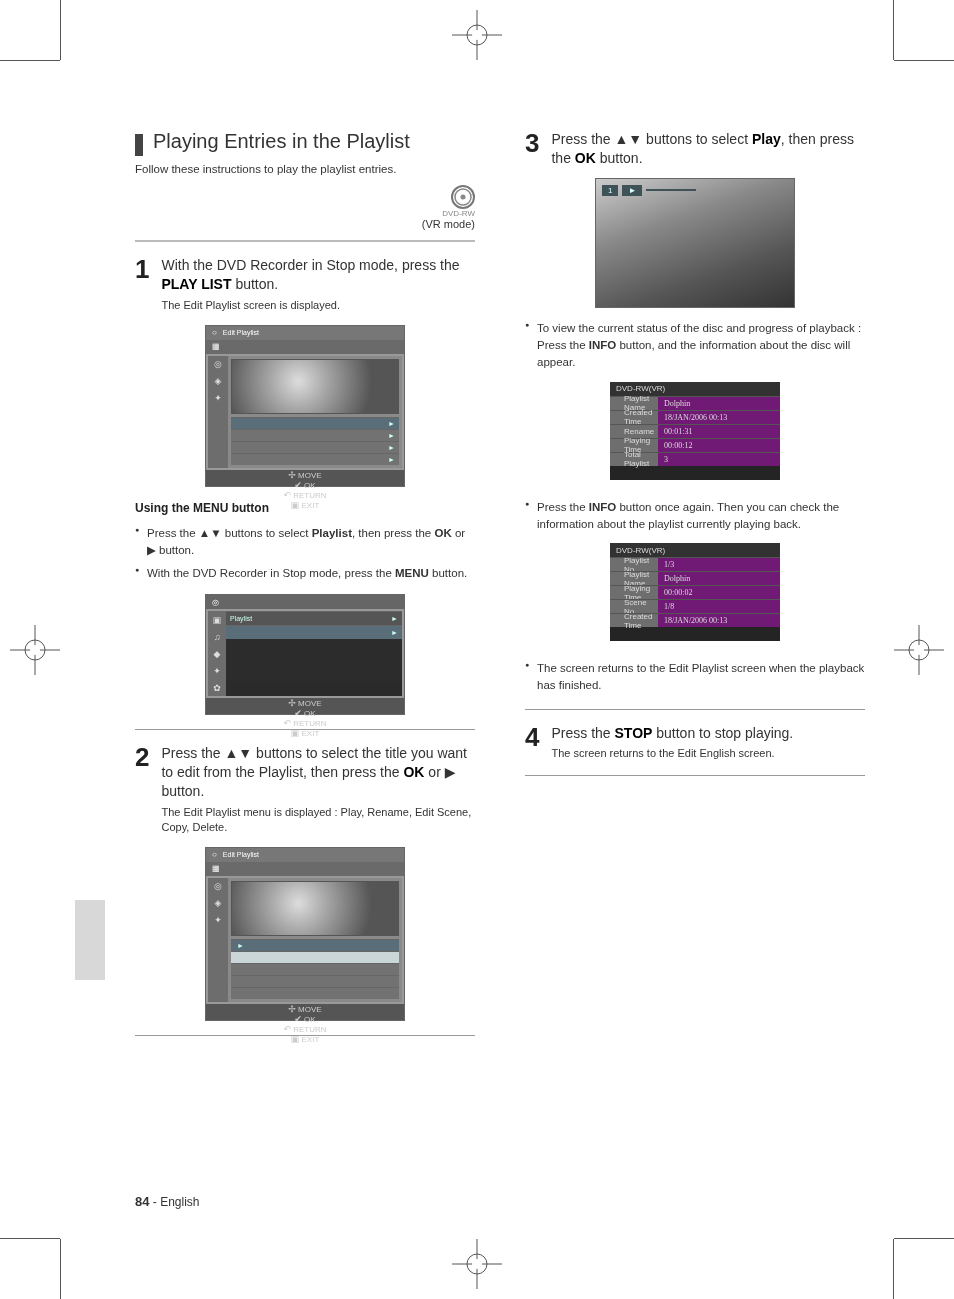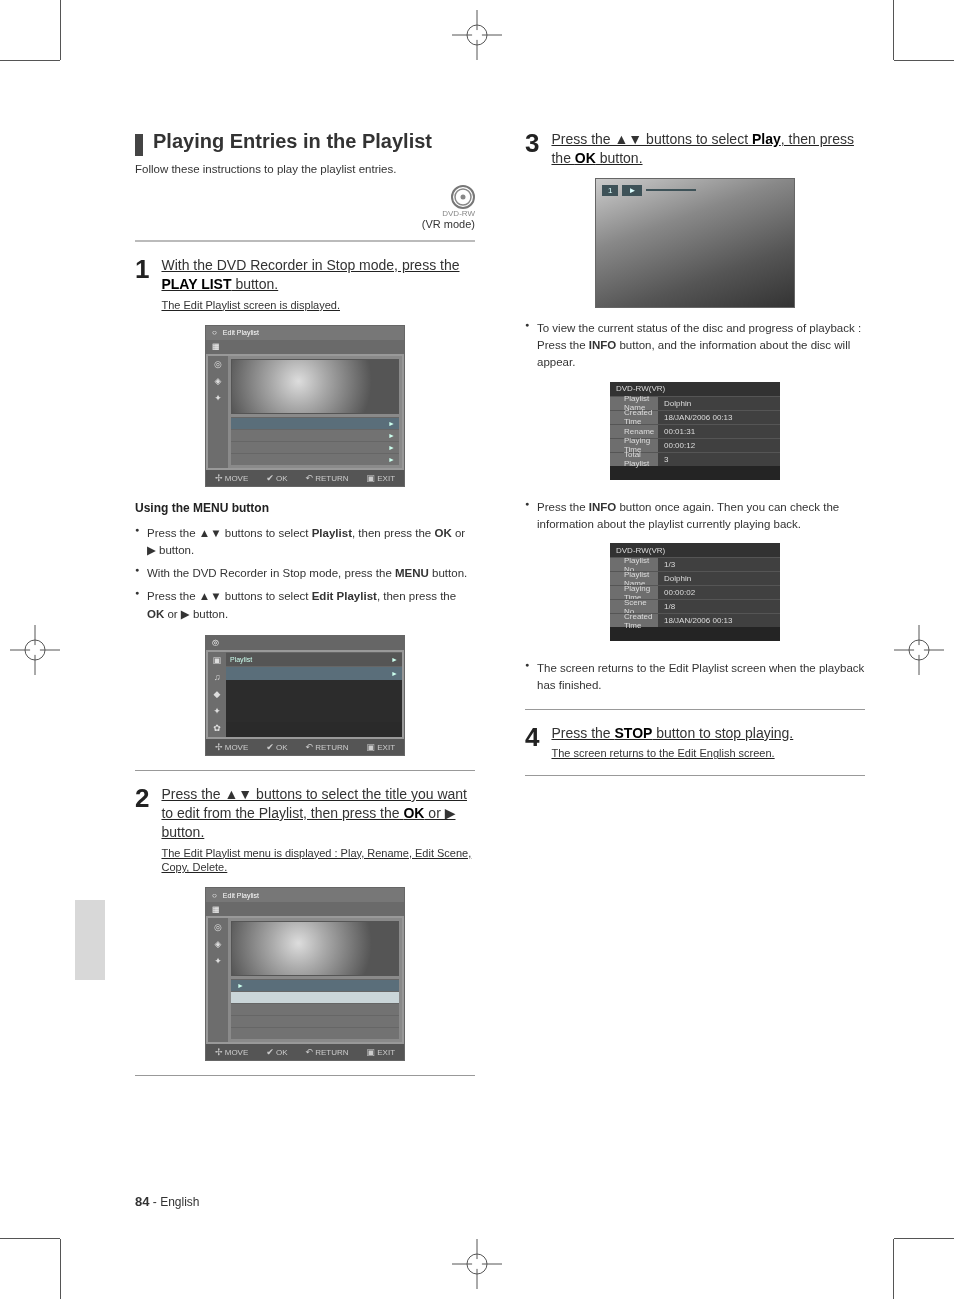--- a/index.html
+++ b/index.html
@@ -32,21 +32,21 @@
   .reg-mark { position: absolute; width: 50px; height: 50px; }
   .reg-mark svg { width: 50px; height: 50px; }
   .reg-top  { top: 10px; left: 50%; transform: translateX(-50%); }
   .reg-bot  { bottom: 10px; left: 50%; transform: translateX(-50%); }
   .reg-left { top: 50%; left: 10px; transform: translateY(-50%); }
   .reg-right{ top: 50%; right: 10px; transform: translateY(-50%); }
 
   .columns { display: flex; gap: 50px; }
   .col { width: 340px; }
 
-  .section-title { font-size: 20px; font-weight: bold; color: #333; margin-bottom: 6px; line-height: 1.15; }
+  .section-title { font-size: 20px; font-weight: normal; color: #333; margin-bottom: 6px; line-height: 1.15; }
   .section-sub   { font-size: 11.5px; color: #333; }
 
   .disc-row { display:flex; justify-content:flex-end; align-items:center; gap:6px; margin: 10px 0 4px; }
   .disc-icon { width: 24px; height:24px; border:2px solid #777; border-radius:50%; display:flex; align-items:center; justify-content:center; font-size:9px; color:#777; font-weight:bold; }
   .mode-note { text-align: right; font-size: 11px; color:#333; margin-bottom: 10px; }
 
   .divider { border: none; border-top: 2px solid #bbb; margin: 8px 0 14px; }
   .thin-divider { border: none; border-top: 1px solid #999; margin: 14px 0; }
 
   .step { margin-bottom: 10px; }
@@ -65,46 +65,46 @@
   .osd-body { padding: 2px; }
   .osd-side { display:flex; }
   .osd-nav  { width:20px; background:#6d6d6d; display:flex; flex-direction:column; }
   .osd-nav .nitem { height:17px; display:flex; align-items:center; justify-content:center; color:#ddd; font-size:9px; }
   .osd-main { flex:1; background:#8a8a8a; }
   .osd-preview { height:55px; background:#777; margin:3px; border:1px solid #555; }
   .osd-preview.img { background: radial-gradient(circle at 40% 40%, #ddd 0%, #aaa 25%, #555 70%); }
   .osd-list { margin:0 3px 3px; }
   .osd-row  { background:#727272; height:12px; border-top:1px solid #666; display:flex; align-items:center; justify-content:flex-end; padding:0 4px; color:#cfe; font-size:7px; }
   .osd-row.sel { background:#5a6e7a; }
-  .osd-foot { background:#555; height:16px; display:flex; align-items:center; justify-content:space-around; color:#ccc; font-size:8px; }
+  .osd-foot { background:#555; height:16px; display:flex; align-items:center; justify-content:space-around; color:#ccc; font-size:8px;flex-direction:column; }
   .osd-foot span.glyph { font-size:9px; }
 
   .infobox { width: 170px; margin: 10px auto 19px; font-size: 8px; color:#ddd; }
   .infobox .ibhead { background:#323232; height:14px; display:flex; align-items:center; padding:0 6px; }
   .infobox .ibrow  { display:flex; height:14px; }
   .infobox .iblbl  { width:48px; background:#6e6e6e; border-top:1px solid #555; display:flex; align-items:center; padding-left:14px; }
-  .infobox .ibval  { flex:1; background:#404040; border-top:1px solid #555; display:flex; align-items:center; padding-left:6px; }
+  .infobox .ibval  { flex:1; background:#701a75; border-top:1px solid #555; display:flex; align-items:center; padding-left:6px;font-family:Liberation Serif, serif; }
   .infobox .ibfoot { background:#242424; height:14px; }
 
   .photo-frame { width: 200px; height: 130px; margin: 10px auto 12px; background: linear-gradient(160deg,#ccc 0%, #888 35%, #555 70%, #333 100%); border:1px solid #666; position:relative; }
   .photo-badge { position:absolute; top:6px; left:6px; display:flex; align-items:center; gap:4px; color:#dff; font-size:8px; }
   .photo-badge .pbox { background:#3e5258; padding:1px 6px; }
 
   .side-tab { position:absolute; left:75px; top:900px; width:30px; height:80px; background:#d8d8d8; }
 
   .footer { position:absolute; left:135px; bottom:90px; font-size:12px; color:#333; }
   .footer b { font-size:13px; }
 
   .heading-bar { display:flex; align-items:center; gap:10px; margin-bottom:4px; }
   .heading-block { width:8px; height:22px; background:#444; }
 
   
   .step-wrap { display:flex; gap:6px; align-items:flex-start; }
   .step-wrap .step-num { line-height:1; }
-  .step-body { flex:1;text-decoration:underline; }
+  .step-body { flex:1; }
 
   .svg-reg line { stroke:#555; stroke-width:1; }
   .svg-reg circle { stroke:#555; stroke-width:1; fill:none; }
   .svg-reg circle.inner { fill:#fff; stroke:none; }
 </style>
 </head>
 <body>
 
 <div class="page">
 
@@ -219,23 +219,20 @@
         </div>
       </div>
 
       <div style="font-weight:bold; font-size:12px; margin:6px 0 2px;">Using the MENU button</div>
       <ul class="bullets">
         <li>
           <span>Press the ▲▼ buttons to select </span><b>Playlist</b><span>, then press the </span><b>OK</b><span> or ▶ button.</span>
         </li>
         <li>
           <span>With the DVD Recorder in Stop mode, press the </span><b>MENU</b><span> button.</span>
-        </li>
-        <li>
-          <span>Press the ▲▼ buttons to select </span><b>Edit Playlist</b><span>, then press the </span><b>OK</b><span> or ▶ button.</span>
         </li>
       </ul>
 
       <div class="osd">
         <div class="osd-header" style="background:#666">
             <span class="glyph">◎</span>
           </div>
         <div class="osd-body osd-side" style="flex-direction:column;">
           <div style="display:flex">
             <div class="osd-nav" style="width:18px">

